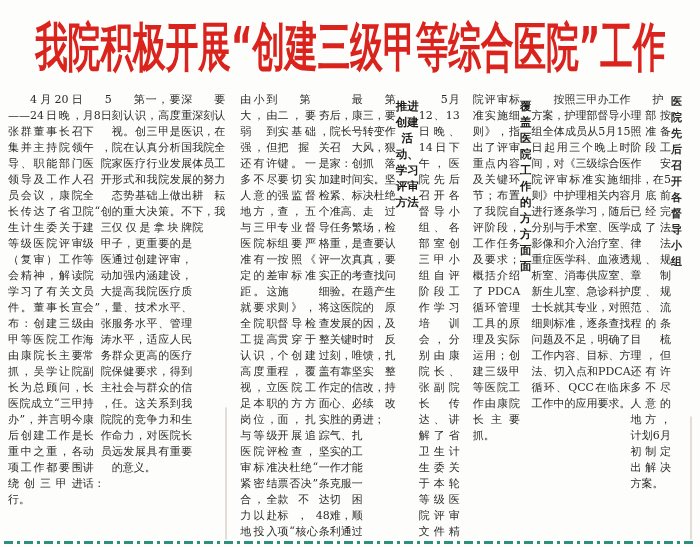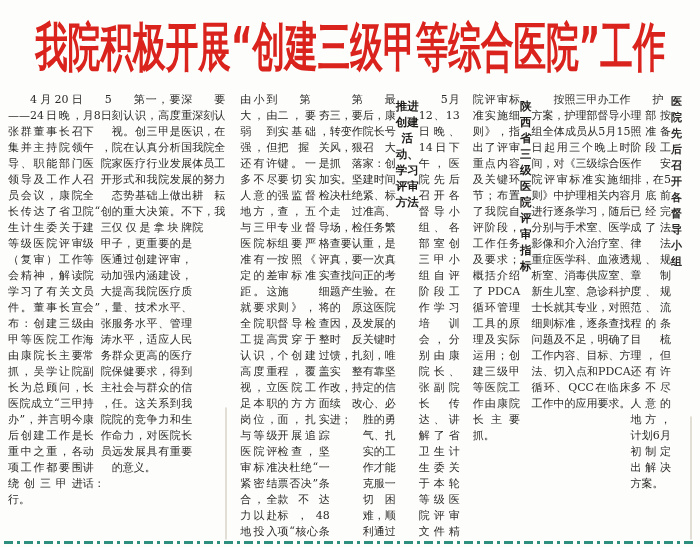--- a/index.html
+++ b/index.html
@@ -160,29 +160,29 @@
             <div class="p1-shirt green"></div>
           </div>
         </div>
 
       </div>
     </div>
 
     <div class="col">
       <p class="noindent">由小到大，由弱到强，但还有许多不尽人意的地方，与三甲医院标准有一定的差距。这就要求全院职工提高认识，高度重视，立足本职岗位，与等级医院评审标准紧密结合，全力以赴地投入创建工作，绝不能有丝毫的懈怠，要牢牢抓住这次机遇，实现医院发展上台阶，不留历史遗憾！</p>
       <p>第二，要夯实基础，把握关键。一是要切实加强监督检查，五个专业督导组要严格按照《评审标准实施细则》，将督导检查贯穿于整个创建过程，覆盖医院工作的方方面面，扎实开展追踪检查，坚决杜绝“一票否决”条款不达标，48项“核心条款”要优先达标。二是要抓好规章制度建立与落实。三是日常业务要做到持续改进，有成效。四是要加强培训与考核，保证培训质量，营造浓厚学习氛围。</p>
+      <p>最后，康院长号召大家：创建时间紧、标准高、任务繁重，是一次真正的考验。在这医院发展的关键时刻，唯有靠坚定的信心、必胜的勇气、扎实的工作才能克服一切困难，顺利通过三级甲等医院评审！</p>
       <p>第三，要转变作风，狠抓落实。坚决杜绝走过场，检查要认真，要查找问题产生的原因，及时反馈，扎实整改，持续改进；</p>
-      <p>最后，康院长号召大家：创建时间紧、标准高、任务繁重，是一次真正的考验。在这医院发展的关键时刻，唯有靠坚定的信心、必胜的勇气、扎实的工作才能克服一切困难，顺利通过三级甲等医院评审！</p>
       <p class="subhead">推进创建活动、学习评审方法</p>
       <p>5月12、13日晚、14日下午，医院先后召开各督导小组、各部室创三甲小组自评阶段工作学习培训会，分别由康院长、张副院长传达、讲解了省卫生计生委关于本轮等级医院评审文件精神、工作部署、工作要求、评审方式方法、评审流程、预期效果等；解读了《陕西省三级医院评审指标》、《卫生部三级医</p>
     </div>
 
     <div class="col">
       <p class="noindent">院评审标准实施细则》，指出了评审重点内容及关键环节；布置了我院自评阶段，工作任务及要求；概括介绍了PDCA循环管理工具的原理及实际运用；创建三级甲等医院工作由康院长主要抓。</p>
-      <p class="subhead">陕西省三级医院评审指标</p>
+      <p class="subhead">覆盖医院工作的方方面面</p>
       <p>按照三甲办工作方案，护理部督导小组全体成员从5月15日起用三个晚上时间，对《三级综合医院评审标准实施细则》中护理相关内容进行逐条学习，随后分别与手术室、医学影像和介入治疗室、重症医学科、血液透析室、消毒供应室、新生儿室、急诊科护士长就其专业，对照细则标准，逐条查找问题及不足，明确了工作内容、目标、方法、切入点和PDCA循环、QCC在临床工作中的应用要求。</p>
       <p>护理部按照准备阶段工作安排，在5月底前已经完成了法律法规、规章制度、规范、流程的条目梳理，但还有许多不尽人意的地方，计划6月初制定出解决方案。</p>
       <p class="signature">医院先后召开各督导小组</p>
       <div class="photo-block">
         <div class="photo photo2">
           <div class="p2-window"></div>
           <div class="p2-flowers left"></div>
           <div class="p2-plant a"></div>
           <div class="p2-plant b"></div>
           <div class="p2-flowers"></div>

